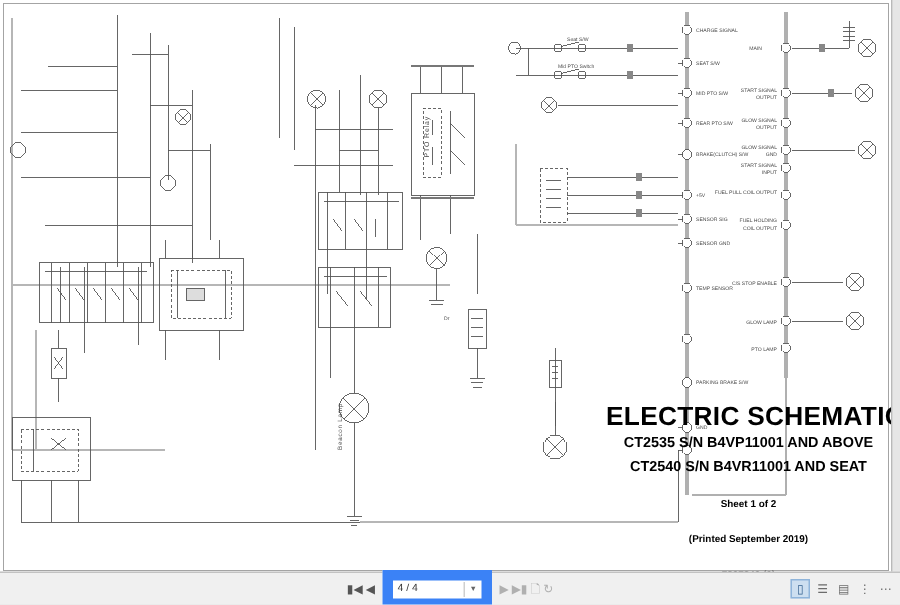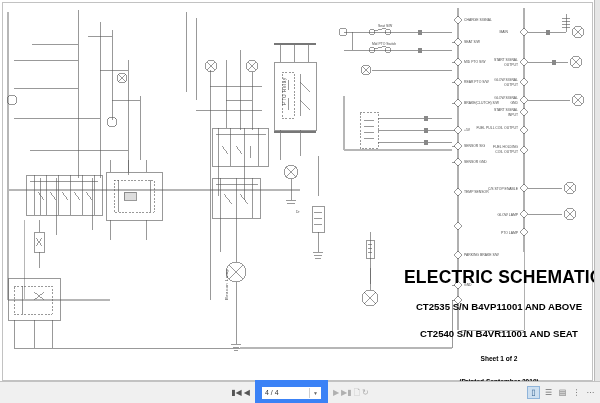--- a/index.html
+++ b/index.html
@@ -22,21 +22,21 @@
   
   .titleblock{
     position:absolute;left:404px;top:268px;width:190px;
     text-align:center;color:#000;
   }
   .tb-main{
     font-size:17.5px;font-weight:bold;letter-spacing:.2px;line-height:1.1;
     white-space:nowrap;
   }
   .tb-model{
-    font-size:9.6px;font-weight:bold;line-height:1.28;margin-top:14px;white-space:nowrap;
+    font-size:9.6px;font-weight:bold;line-height:1.28;margin-top:3px;white-space:nowrap;
   }
   .tb-foot{font-size:6.6px;font-weight:bold;line-height:1.45;margin-top:14px;}
 
   
   .toolbar{
     position:absolute;left:0;bottom:0;width:600px;height:21px;
     background:#f0f0f0;border-top:1px solid #c2c2c2;
     display:flex;align-items:center;
   }
   .tb-center{

